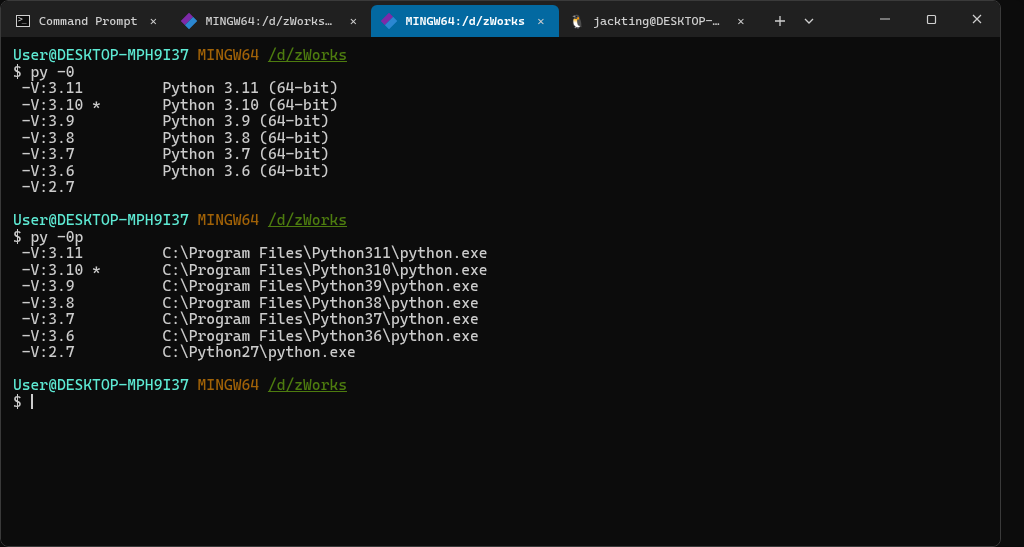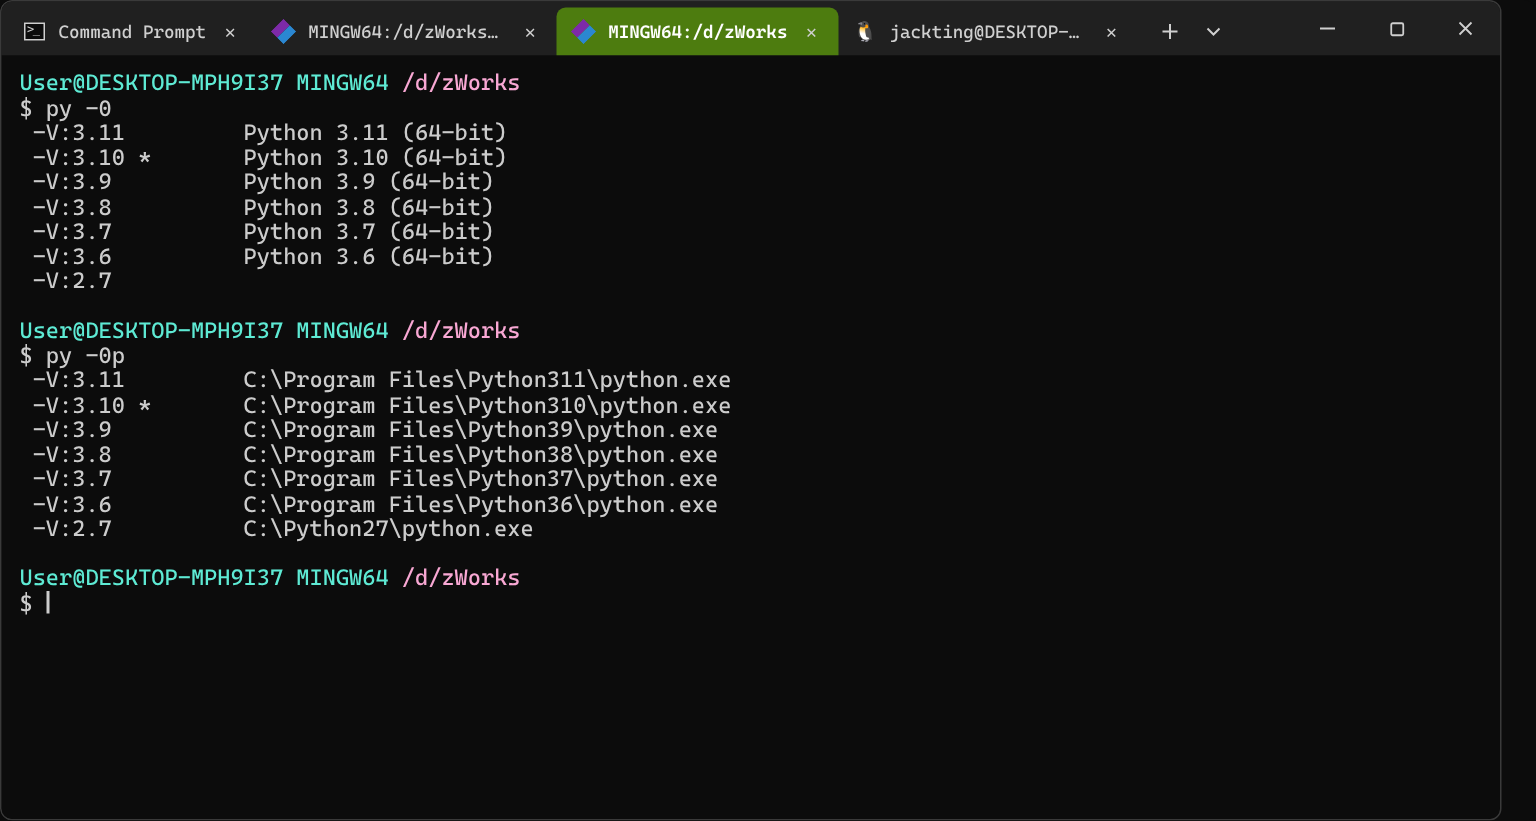--- a/index.html
+++ b/index.html
@@ -44,21 +44,21 @@
     font-size: 12px;
     border-top-left-radius: 6px;
     border-top-right-radius: 6px;
     max-width: 200px;
     min-width: 0;
     gap: 8px;
     cursor: default;
     user-select: none;
   }
   .tab.active {
-    background: #4d7c0f;
+    background: #0369a1;
     color: #ffffff;
   }
   .tab .favicon {
     flex: 0 0 16px;
     width: 16px; height: 16px;
     display: flex; align-items: center; justify-content: center;
   }
   .tab .label {
     white-space: nowrap;
     overflow: hidden;
@@ -103,22 +103,22 @@
     font-family: "Cascadia Mono", Consolas, "Lucida Console", monospace;
     font-size: 15px;
     line-height: 1.10;
     padding: 10px 12px 12px 12px;
     white-space: pre;
     overflow: hidden;
     border-bottom-left-radius: 8px;
     border-bottom-right-radius: 8px;
   }
   .p-user { color: #5eead4; }
-  .p-sys  { color: #5eead4; }
-  .p-path { color: #f9a8d4; }
+  .p-sys  { color: #a16207; }
+  .p-path { color: #4d7c0f; text-decoration: underline; }
   .cursor {
     display: inline-block;
     width: 2px; height: 15px;
     background: #cccccc;
     vertical-align: -2px;
   }
 
   
   .ico-cmd {
     width: 14px; height: 12px;

